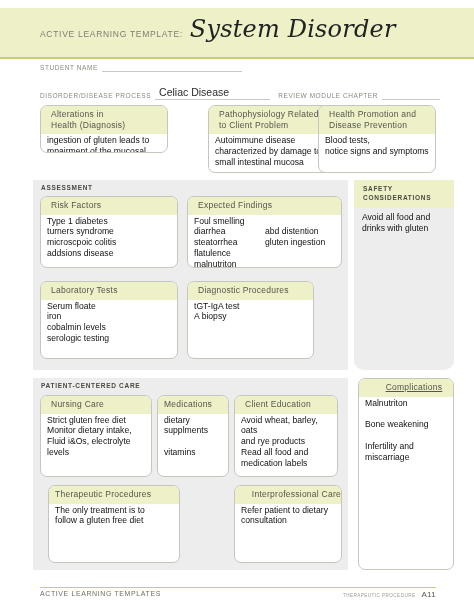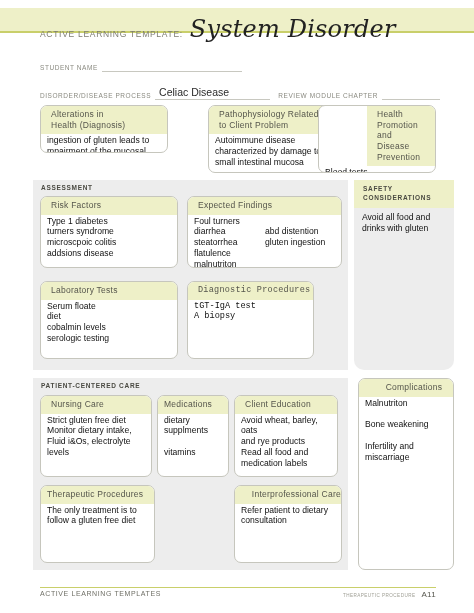--- a/index.html
+++ b/index.html
@@ -7,21 +7,21 @@
     width:474px;height:613px;
     background:#ffffff;
     font-family:"Liberation Sans", sans-serif;
     overflow:hidden;
     position:relative;
   }
   .page{position:relative;width:474px;height:613px;background:#fff;}
 
   
   .header-band{
-    position:absolute;left:0;top:8px;width:474px;height:25px;
+    position:absolute;left:0;top:8px;width:474px;height:51px;
     background:#eef0c8;
     border-bottom:2px solid #c9cf6a;
     box-sizing:border-box;
   }
   .header-inner{
     position:absolute;left:40px;top:9px;
     display:flex;align-items:baseline;gap:7px;
   }
   .alt-label{
     font-size:8.5px;letter-spacing:.7px;color:#7d7d72;
@@ -170,60 +170,60 @@
 
   <div class="card" style="left:176px;top:105px;width:136px;height:68px;margin-left:32px;">
     <div class="card-head" style="white-space:pre-line;">Pathophysiology Related
 to Client Problem</div>
     <div class="card-body">Autoimmune disease
 characterized by damage to
 small intestinal mucosa</div>
   </div>
 
   <div class="card" style="left:318px;top:105px;width:118px;height:68px;">
-    <div class="card-head" style="white-space:pre-line;margin-left:48px;">Health Promotion and
+    <div class="card-head" style="white-space:pre-line;">Health Promotion and
 Disease Prevention</div>
     <div class="card-body">Blood tests,
 notice signs and symptoms</div>
   </div>
 
   <div class="panel" style="left:33px;top:180px;width:315px;height:190px;">
     <div class="panel-title">ASSESSMENT</div>
   </div>
 
   <div class="card" style="left:40px;top:196px;width:138px;height:72px;">
     <div class="card-head">Risk Factors</div>
     <div class="card-body">Type 1 diabetes
 turners syndrome
 microscpoic colitis
 addsions disease</div>
   </div>
 
   <div class="card" style="left:187px;top:196px;width:155px;height:72px;">
     <div class="card-head">Expected Findings</div>
     <div class="card-body two-col">
-      <span class="col">Foul turners diarrhea
+      <span class="col">Foul smelling diarrhea
 steatorrhea
 flatulence
 malnutriton</span>
       <span class="col">
 abd distention
 gluten ingestion</span>
     </div>
   </div>
 
   <div class="card" style="left:40px;top:281px;width:138px;height:78px;">
     <div class="card-head">Laboratory Tests</div>
     <div class="card-body">Serum floate
-diet
+iron
 cobalmin levels
 serologic testing</div>
   </div>
 
-  <div class="card" style="left:187px;top:281px;width:127px;height:78px;font-family:Liberation Mono, monospace;">
+  <div class="card" style="left:187px;top:281px;width:127px;height:78px;">
     <div class="card-head">Diagnostic Procedures</div>
     <div class="card-body">tGT-IgA test
 A biopsy</div>
   </div>
 
   <div class="side-panel" style="left:354px;top:180px;width:100px;height:190px;border-radius:10px;">
     <div class="side-head" style="white-space:pre-line;">SAFETY
 CONSIDERATIONS</div>
     <div class="side-body">Avoid all food and
 drinks with gluten</div>
@@ -250,34 +250,34 @@
   </div>
 
   <div class="card" style="left:234px;top:395px;width:104px;height:82px;">
     <div class="card-head">Client Education</div>
     <div class="card-body">Avoid wheat, barley, oats
 and rye products
 Read all food and
 medication labels</div>
   </div>
 
-  <div class="card" style="left:40px;top:485px;width:115px;height:78px;">
+  <div class="card" style="left:48px;top:485px;width:132px;height:78px;">
     <div class="card-head" style="padding-left:6px;">Therapeutic Procedures</div>
     <div class="card-body">The only treatment is to
 follow a gluten free diet</div>
   </div>
 
   <div class="card" style="left:234px;top:485px;width:108px;height:78px;">
     <div class="card-head" style="padding-left:6px;text-align:right;">Interprofessional Care</div>
     <div class="card-body">Refer patient to dietary
 consultation</div>
   </div>
 
   <div class="card" style="left:358px;top:378px;width:96px;height:192px;">
-    <div class="card-head" style="text-align:center;padding-left:16px;">Complications</div>
+    <div class="card-head" style="text-align:center;padding-left:16px;text-decoration:underline;">Complications</div>
     <div class="card-body">Malnutriton
 
 Bone weakening
 
 Infertility and
 miscarriage</div>
   </div>
 
   <div class="footer">
     <span class="footer-left">ACTIVE LEARNING TEMPLATES</span>

